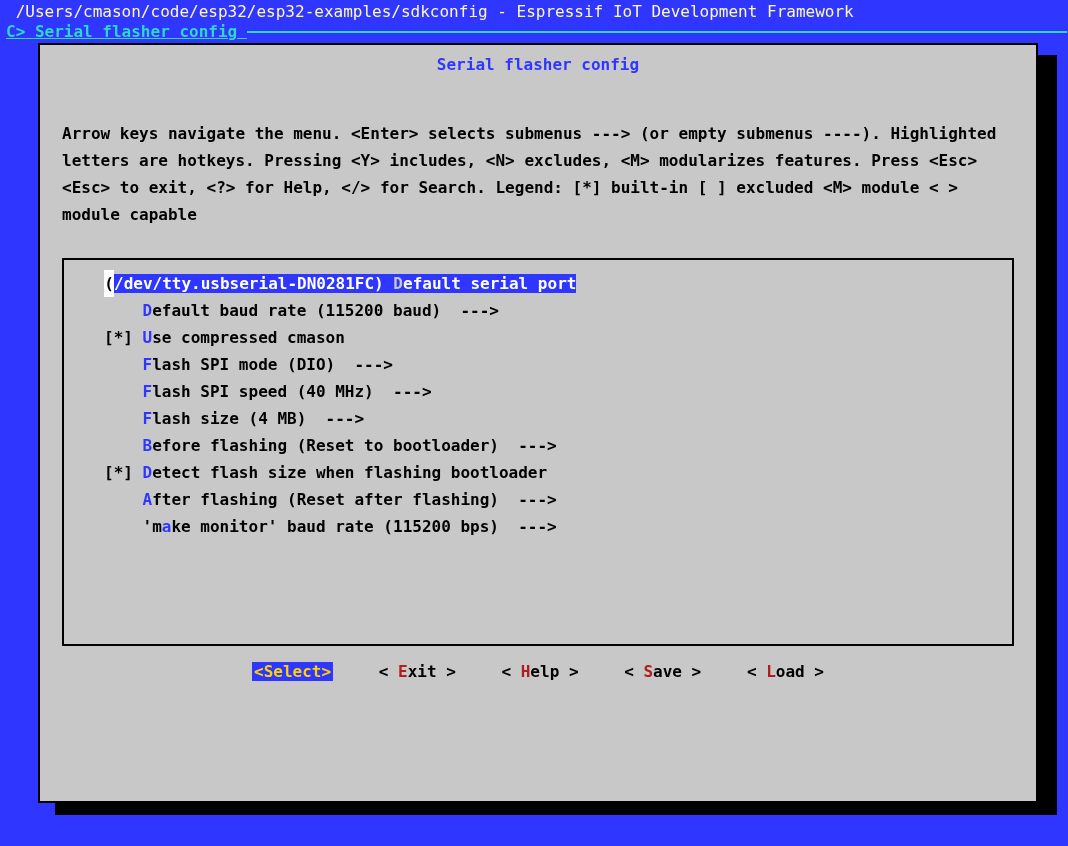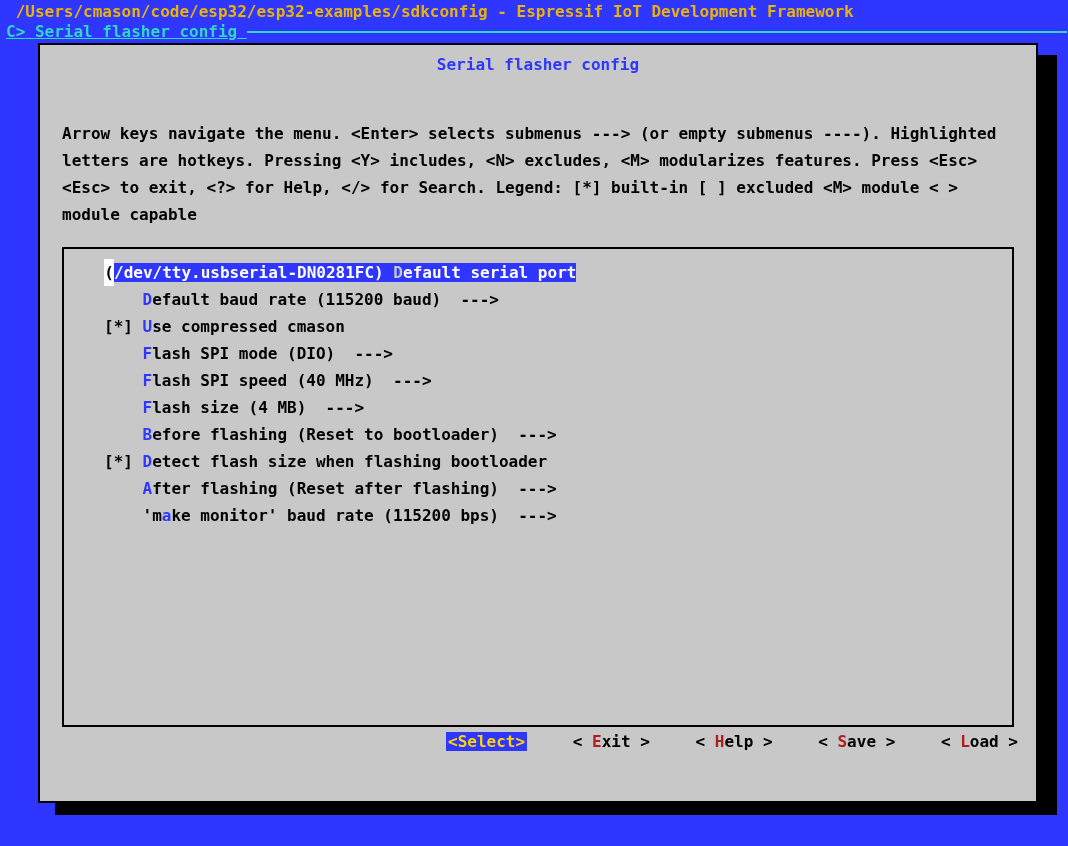--- a/index.html
+++ b/index.html
@@ -7,25 +7,25 @@
     width: 1068px;
     height: 846px;
     background: #2e36ff;
     font-family: "Menlo", "Consolas", monospace;
     font-size: 16px;
     font-weight: bold;
     overflow: hidden;
     position: relative;
   }
   .topbar {
-    color: #eab308;
+    color: #fef9c3;
     padding: 2px 6px 0 6px;
     line-height: 20px;
     white-space: pre;
-    font-weight: bold;
+    font-weight: normal;
   }
   .breadcrumb {
     color: #2fd8c0;
     padding: 0 6px;
     line-height: 20px;
     white-space: pre;
     font-weight: bold;
     text-decoration: underline;
   }
   .dialog-shadow {
@@ -52,23 +52,23 @@
     font-weight: bold;
   }
   .help-text {
     color: #000;
     padding: 0 22px 14px 22px;
     line-height: 27px;
     font-weight: bold;
     margin-top: 40px;
   }
   .menu-box {
-    margin: 5px 22px;
+    margin: 16px 22px;
     border: 2px solid #000;
-    height: 480px;
+    height: 388px;
     padding: 10px 0;
     overflow: hidden;
   }
   .menu-row {
     line-height: 27px;
     padding-left: 40px;
     white-space: pre;
     color: #000;
     font-weight: bold;
   }
@@ -81,21 +81,21 @@
     color: #c8c8c8;
   }
   .cursor {
     background: #fff;
     color: #000;
     display: inline-block;
     width: 10px;
     text-align: center;
   }
   .buttons {
-    text-align: right;
+    text-align: center;
     color: #000;
     font-weight: bold;
   }
   .btn {
     display: inline-block;
     margin: 0 18px;
   }
   .btn-selected {
     background: #2e36ff;
     color: #fcd303;

